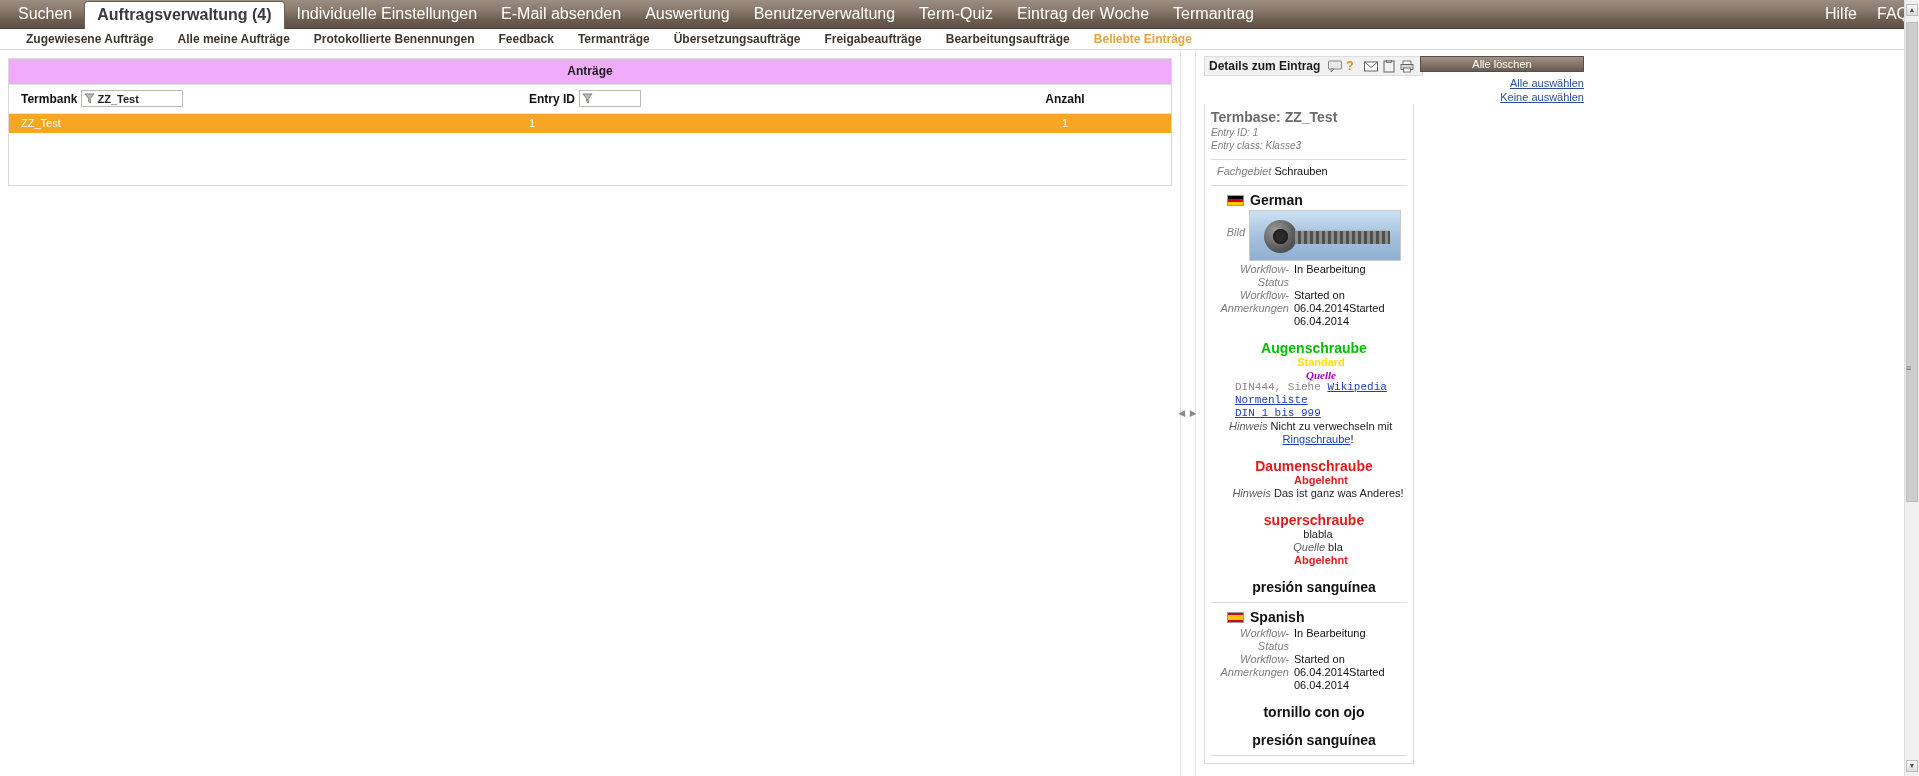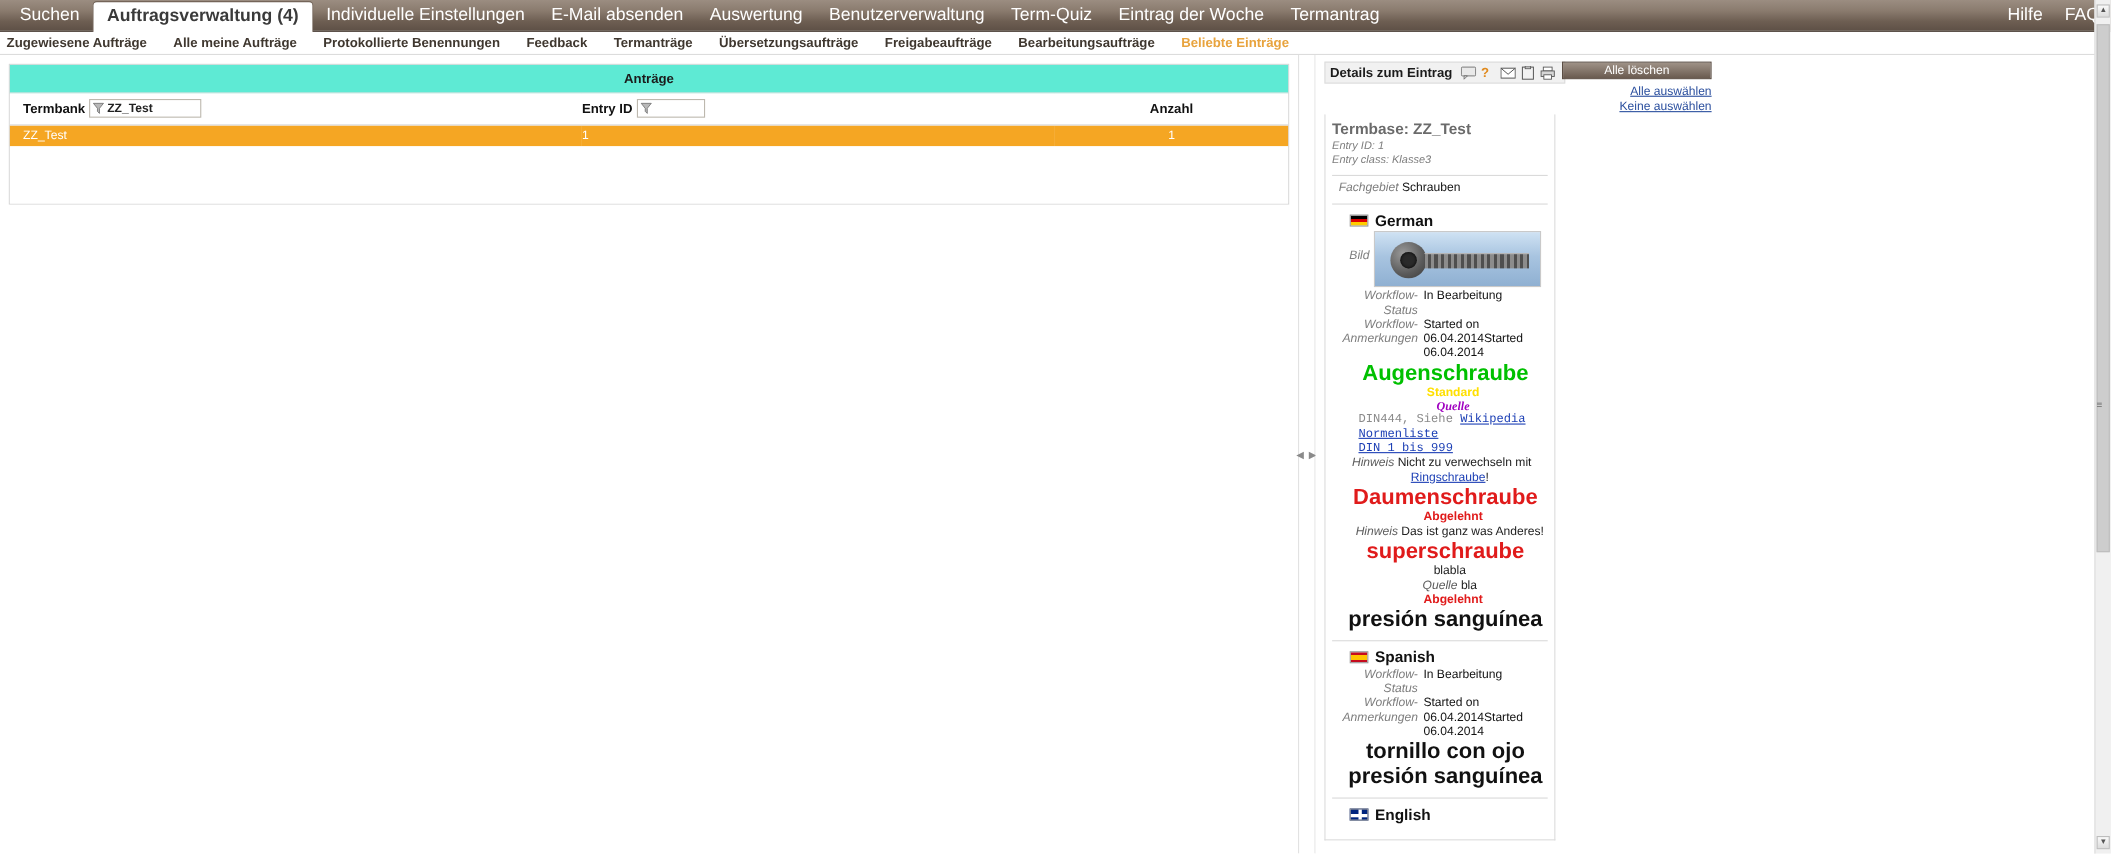--- a/index.html
+++ b/index.html
@@ -45,21 +45,21 @@
     display: flex;
   }
   .topnav .right-links .tab { padding: 6px 10px 7px 10px; }
 
   
   .subnav {
     height: 21px;
     background: #ffffff;
     display: flex;
     align-items: center;
-    padding-left: 6px;
+    padding-left: 26px;
     border-bottom: 1px solid #dcdcdc;
   }
   .subnav .sub {
     color: #3f372f;
     font-size: 12px;
     font-weight: bold;
     padding: 0 14px 0 0;
     margin-right: 10px;
     cursor: pointer;
     white-space: nowrap;
@@ -99,21 +99,21 @@
     position: relative;
     background: #ffffff;
   }
 
   
   .panel {
     border: 1px solid #d9d9d9;
     background: #ffffff;
   }
   .panel-title {
-    background: #5eead4;
+    background: #f0abfc;
     text-align: center;
     font-size: 12px;
     font-weight: bold;
     color: #1b1b1b;
     padding: 5px 0 6px 0;
     border-bottom: 1px solid #e2e2e2;
   }
   table.grid { width: 100%; border-collapse: collapse; }
   table.grid thead th {
     font-size: 12px;
@@ -201,21 +201,21 @@
     border: 1px solid #dcdcdc;
     height: 20px;
     padding: 0 4px;
     width: 219px;
   }
   .detail-head .t { font-size: 12px; font-weight: bold; color: #1b1b1b; margin-right: 6px; }
   .hicon { width: 14px; height: 13px; margin: 0 2px; display:inline-block; }
   .detail-top-row { display: flex; align-items: flex-start; }
   .del-btn {
     margin-left: 8px;
-    width: 136px; height: 16px;
+    width: 164px; height: 16px;
     background: linear-gradient(to bottom,#9f9287,#6a5b50);
     color: #ffffff;
     font-size: 11px;
     display: flex; align-items: center; justify-content: center;
     cursor: pointer;
     border: 1px solid #5b4d43;
   }
   .select-links { margin-left: 8px; margin-top: 4px; text-align: right; }
   .select-links a {
     display: block;
@@ -266,21 +266,21 @@
   }
   .bolt-shank {
     position: absolute; left: 45px; top: 19px;
     width: 95px; height: 14px;
     background: repeating-linear-gradient(90deg,#8c8c8c 0 3px,#4f4f4f 3px 6px);
     border-top: 1px solid #b5b5b5;
   }
   .wf-grid { display: flex; padding-left: 6px; font-size: 11px; line-height: 13px; }
   .wf-lab { width: 72px; flex: 0 0 72px; text-align: right; font-style: italic; color: #7d7d7d; margin-right: 5px; }
   .wf-val { color: #111; }
-  .term { font-size: 20px; font-weight: bold; margin-top: 0; padding-left: 10px; }
+  .term { font-size: 14px; font-weight: bold; margin-top: 12px; padding-left: 10px; }
   .term.green  { color: #00c000; }
   .term.red    { color: #e01b1b; }
   .term.black  { color: #111; font-weight: bold; }
   .sub-lab { font-size: 11px; font-weight: bold; padding-left: 24px; line-height: 13px; }
   .sub-lab.yellow { color: #ffe000; }
   .sub-lab.red { color: #e01b1b; }
   .quelle { font-family: "Liberation Serif", serif; font-style: italic; font-weight: bold; color: #a000c0; font-size: 11px; padding-left: 24px; }
   .mono { font-family: "Liberation Mono", monospace; font-size: 11px; color: #8a8a8a; padding-left: 24px; line-height: 13px; }
   .lnk { color: #1c3fb5; text-decoration: underline; cursor: pointer; }
   .hinweis { font-size: 11px; padding-left: 18px; line-height: 13px; }

